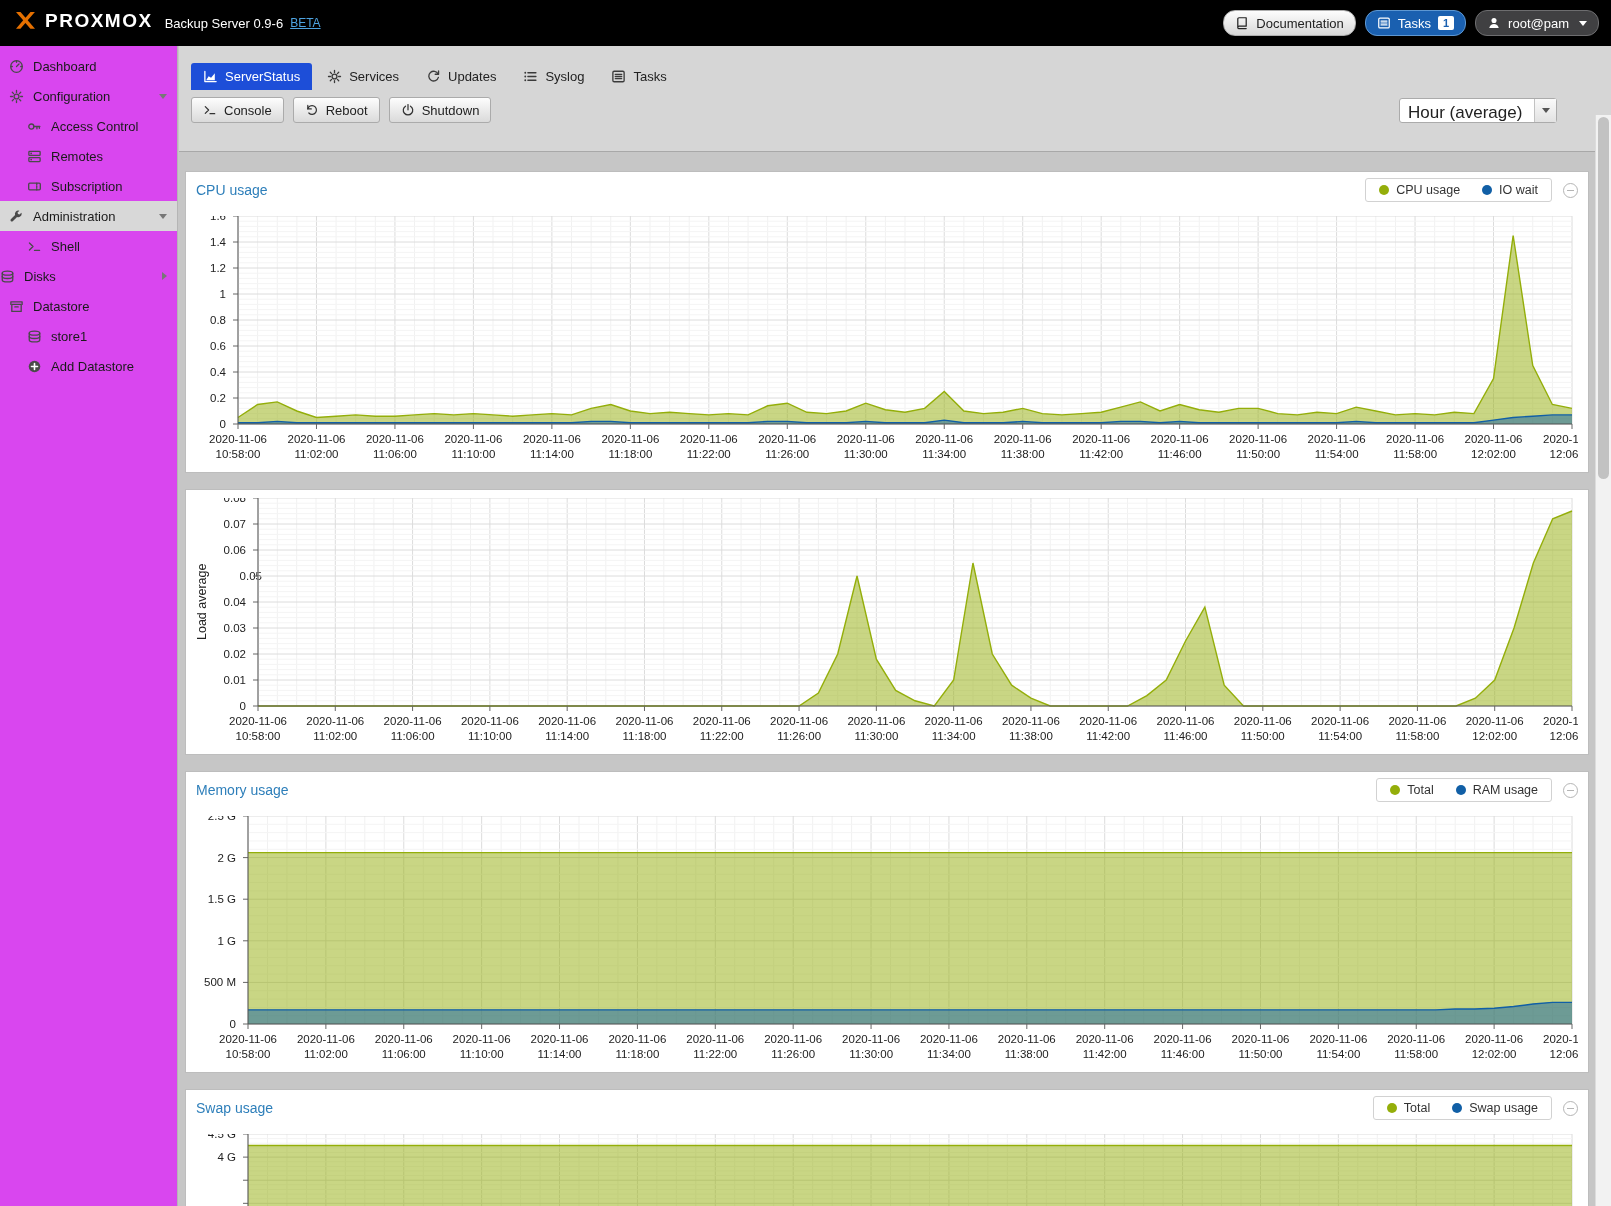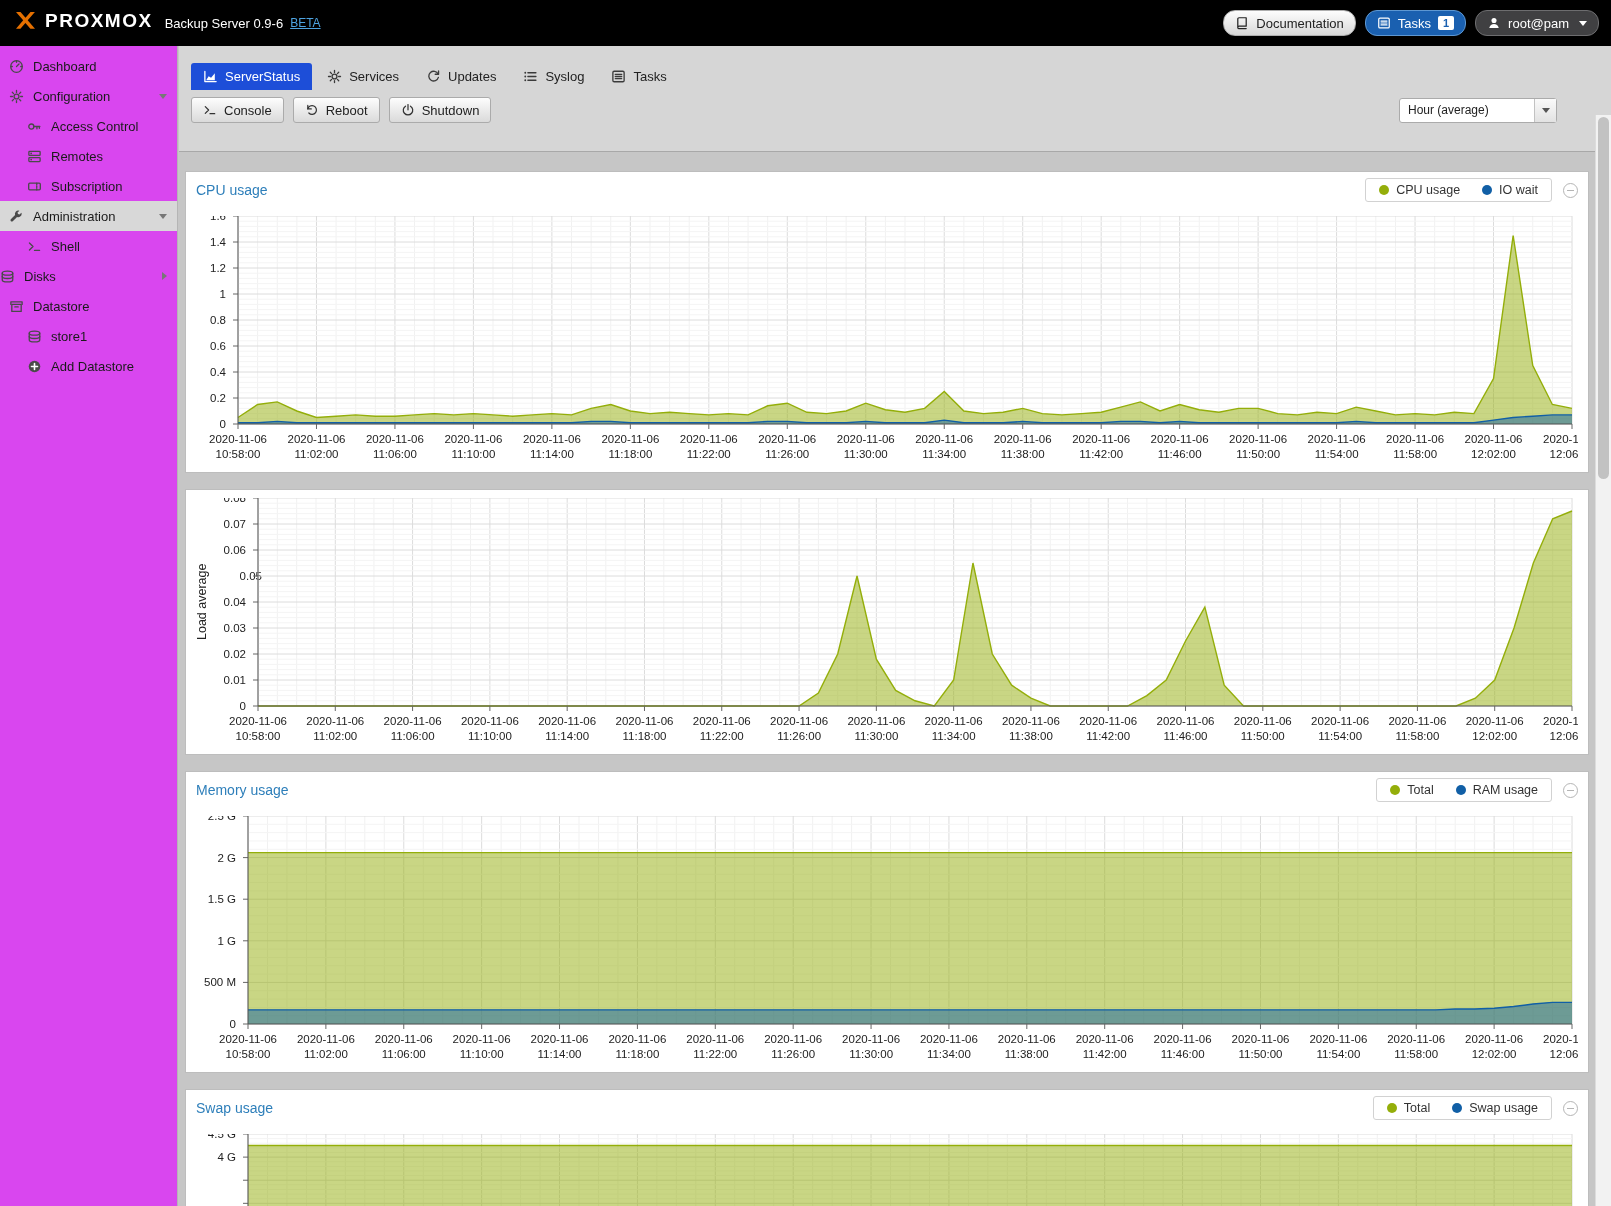--- a/index.html
+++ b/index.html
@@ -45,21 +45,21 @@
     color:#222; cursor:pointer; }
   .tab .icon { width:15px; height:15px; color:#3a3a3a; }
   .tab.active { background:#1d4ed8; color:#fff; }
   .tab.active .icon { color:#fff; }
   .toolbar { display:flex; align-items:center; padding:7px 0; }
   .tbtn { background:linear-gradient(#fdfdfd,#dadada); border:1px solid #ababab; border-radius:3px;
     height:26px; display:flex; align-items:center; gap:7px; padding:0 11px; margin-right:9px; cursor:pointer; }
   .tbtn .icon { width:14px; height:14px; color:#333; }
   .timeframe { margin-left:auto; margin-right:42px; width:158px; height:25px; background:#fff;
     border:1px solid #ababab; border-radius:3px; display:flex; align-items:stretch; cursor:pointer; }
-  .timeframe .val { flex:1; padding:4px 8px; font-size:12px; color:#222; white-space:nowrap; overflow:hidden; }
+  .timeframe .val { flex:1; padding:4px 8px; font-size:17px; color:#222; white-space:nowrap; overflow:hidden; }
   .timeframe .dd { width:22px; border-left:1px solid #c2c2c2; background:linear-gradient(#fafafa,#e2e2e2);
     display:flex; align-items:center; justify-content:center; }
   .timeframe .dd::after { content:""; width:0; height:0; border-left:4px solid transparent;
     border-right:4px solid transparent; border-top:5px solid #555; }
 
   
   .charts { position:absolute; top:115px; left:0; right:16px; bottom:0; overflow:hidden; padding:10px 6px 0 6px; }
   .panel { background:#fff; border:1px solid #bdbdbd; margin-bottom:16px; }
   .panel-h { display:flex; align-items:center; padding:6px 10px; }
   .panel-title { color:#2e7fba; font-size:14px; }

